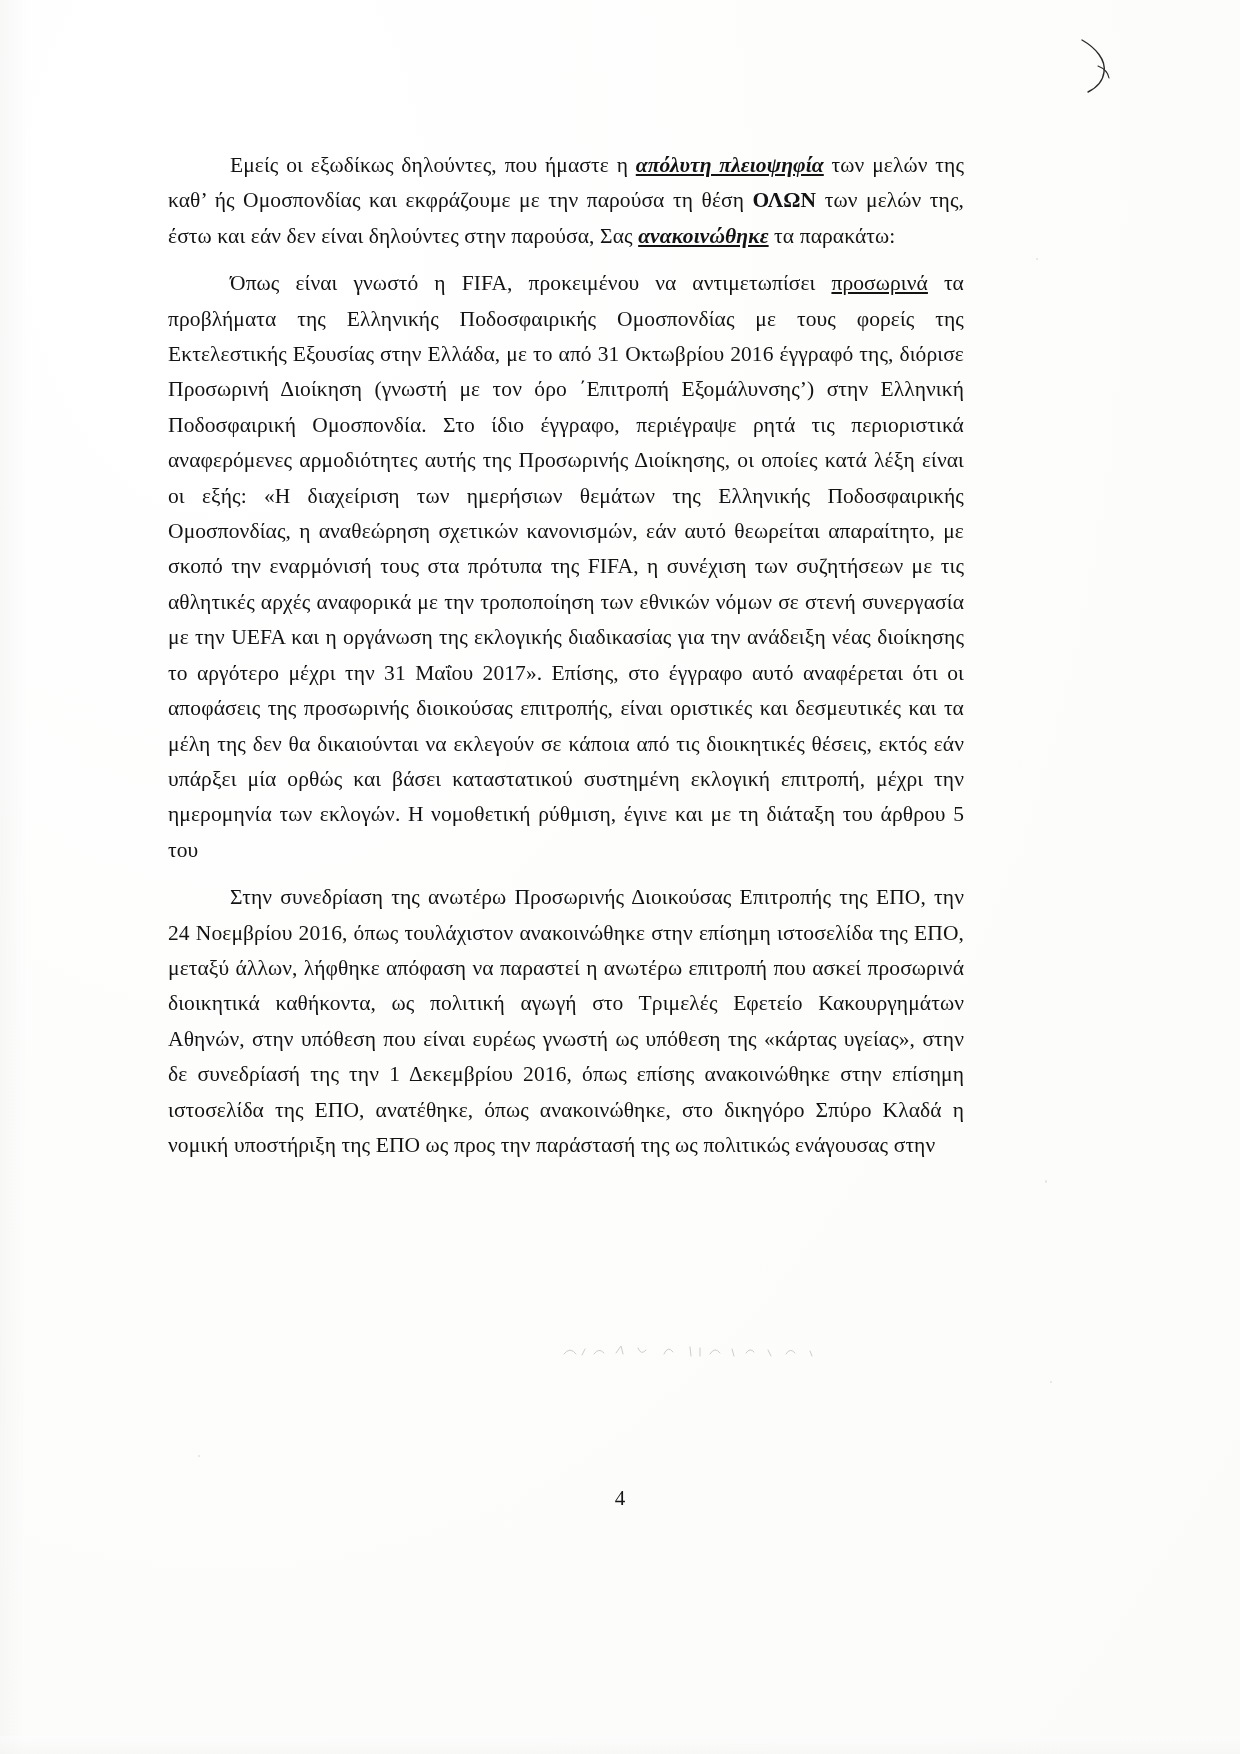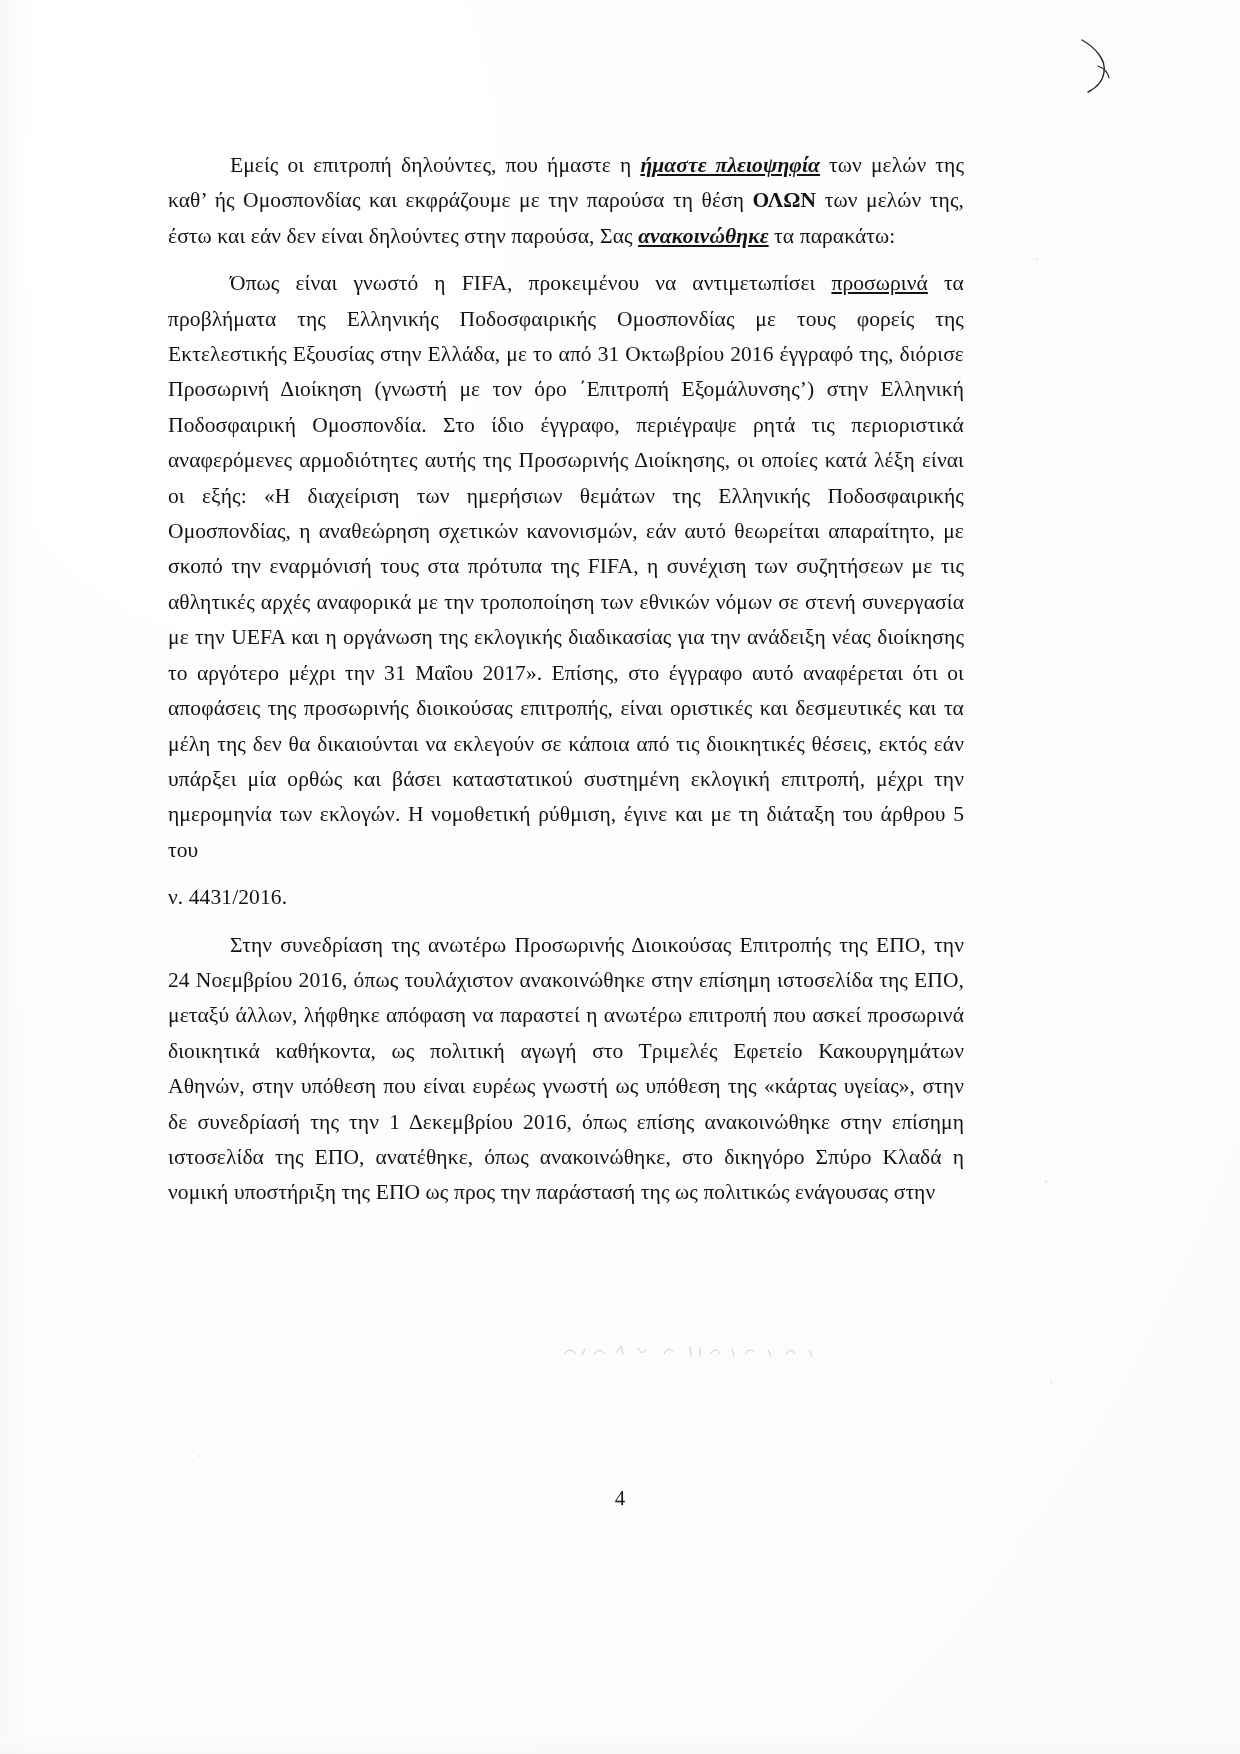--- a/index.html
+++ b/index.html
@@ -137,28 +137,25 @@
   <div class="scan-edge-bottom"></div>
 
   <svg class="corner-mark" viewBox="0 0 46 58" xmlns="http://www.w3.org/2000/svg">
     <path d="M6 2 C 20 10, 30 22, 28 34 C 27 43, 20 50, 12 54" fill="none" stroke="#2a2a2a" stroke-width="1.4" stroke-linecap="round"></path>
     <path d="M22 28 C 27 30, 32 34, 33 40" fill="none" stroke="#2a2a2a" stroke-width="1.1" stroke-linecap="round"></path>
   </svg>
 
   <div class="content">
 
     <p class="para">
-      <span class="indent"></span><span>Εμείς οι επιτροπή  δηλούντες,  που  ήμαστε η  </span><span class="ui">ήμαστε πλειοψηφία</span><span> των μελών της καθ’  ής Ομοσπονδίας  και εκφράζουμε με την παρούσα  τη θέση </span><span class="b">ΟΛΩΝ</span><span> των μελών της,  έστω και εάν δεν είναι δηλούντες στην παρούσα,  Σας </span><span class="ui">ανακοινώθηκε</span><span> τα παρακάτω:</span>
+      <span class="indent"></span><span>Εμείς οι εξωδίκως  δηλούντες,  που  ήμαστε η  </span><span class="ui">απόλυτη πλειοψηφία</span><span> των μελών της καθ’  ής Ομοσπονδίας  και εκφράζουμε με την παρούσα  τη θέση </span><span class="b">ΟΛΩΝ</span><span> των μελών της,  έστω και εάν δεν είναι δηλούντες στην παρούσα,  Σας </span><span class="ui">ανακοινώθηκε</span><span> τα παρακάτω:</span>
     </p>
 
     <p class="para">
       <span class="indent"></span><span>Όπως είναι γνωστό η FIFA, προκειμένου να αντιμετωπίσει </span><span class="u">προσωρινά</span><span> τα προβλήματα της Ελληνικής Ποδοσφαιρικής Ομοσπονδίας με τους φορείς της Εκτελεστικής Εξουσίας στην Ελλάδα, με το από 31 Οκτωβρίου 2016 έγγραφό της, διόρισε Προσωρινή Διοίκηση (γνωστή με τον όρο ΄Επιτροπή Εξομάλυνσης’) στην Ελληνική Ποδοσφαιρική Ομοσπονδία. Στο ίδιο έγγραφο, περιέγραψε ρητά τις περιοριστικά αναφερόμενες αρμοδιότητες αυτής της Προσωρινής Διοίκησης, οι οποίες κατά λέξη είναι οι εξής: «Η διαχείριση των ημερήσιων θεμάτων της Ελληνικής Ποδοσφαιρικής Ομοσπονδίας, η αναθεώρηση σχετικών κανονισμών, εάν αυτό θεωρείται απαραίτητο, με σκοπό την εναρμόνισή τους στα πρότυπα της FIFA, η συνέχιση των συζητήσεων με τις αθλητικές αρχές αναφορικά με την τροποποίηση των εθνικών νόμων σε στενή συνεργασία με την UEFA και η οργάνωση της εκλογικής διαδικασίας για την ανάδειξη νέας διοίκησης το αργότερο μέχρι την 31 Μαΐου 2017». Επίσης, στο έγγραφο αυτό αναφέρεται ότι οι αποφάσεις της προσωρινής διοικούσας επιτροπής, είναι οριστικές και δεσμευτικές και τα μέλη της δεν θα δικαιούνται να εκλεγούν σε κάποια από τις διοικητικές θέσεις, εκτός εάν υπάρξει μία ορθώς και βάσει καταστατικού συστημένη εκλογική επιτροπή, μέχρι την ημερομηνία των εκλογών. Η νομοθετική ρύθμιση,  έγινε και με τη  διάταξη του άρθρου 5 του</span>
-    </p>
-    <p class="para lastline">
-      <span>ν. 4431/2016.</span>
     </p>
 
     <p class="para">
       <span class="indent"></span><span>Στην συνεδρίαση της ανωτέρω Προσωρινής Διοικούσας Επιτροπής της ΕΠΟ, την 24 Νοεμβρίου 2016, όπως τουλάχιστον ανακοινώθηκε στην επίσημη ιστοσελίδα της ΕΠΟ, μεταξύ άλλων, λήφθηκε απόφαση να παραστεί η ανωτέρω επιτροπή που ασκεί προσωρινά διοικητικά καθήκοντα, ως πολιτική αγωγή στο Τριμελές Εφετείο Κακουργημάτων Αθηνών, στην υπόθεση που είναι ευρέως γνωστή ως υπόθεση της «κάρτας υγείας», στην δε συνεδρίασή της την 1 Δεκεμβρίου 2016, όπως επίσης ανακοινώθηκε στην επίσημη ιστοσελίδα της ΕΠΟ, ανατέθηκε, όπως ανακοινώθηκε, στο δικηγόρο Σπύρο Κλαδά η νομική υποστήριξη της ΕΠΟ ως προς την παράστασή της ως πολιτικώς ενάγουσας στην</span>
     </p>
 
   </div>
 
   <svg class="faint-scribble" viewBox="0 0 280 26" xmlns="http://www.w3.org/2000/svg">
     <g stroke="#5b5b5b" stroke-width="1" fill="none" stroke-linecap="round">

